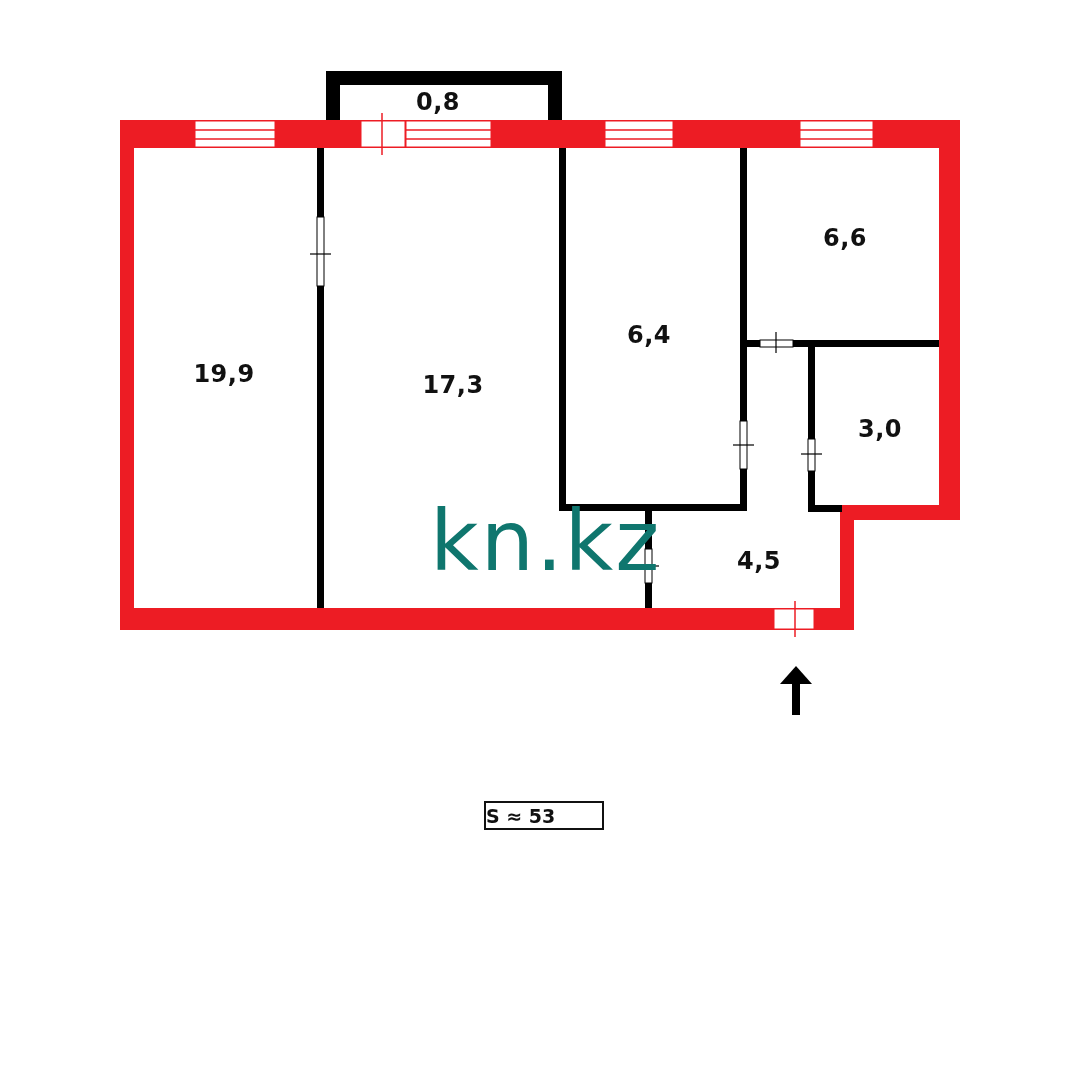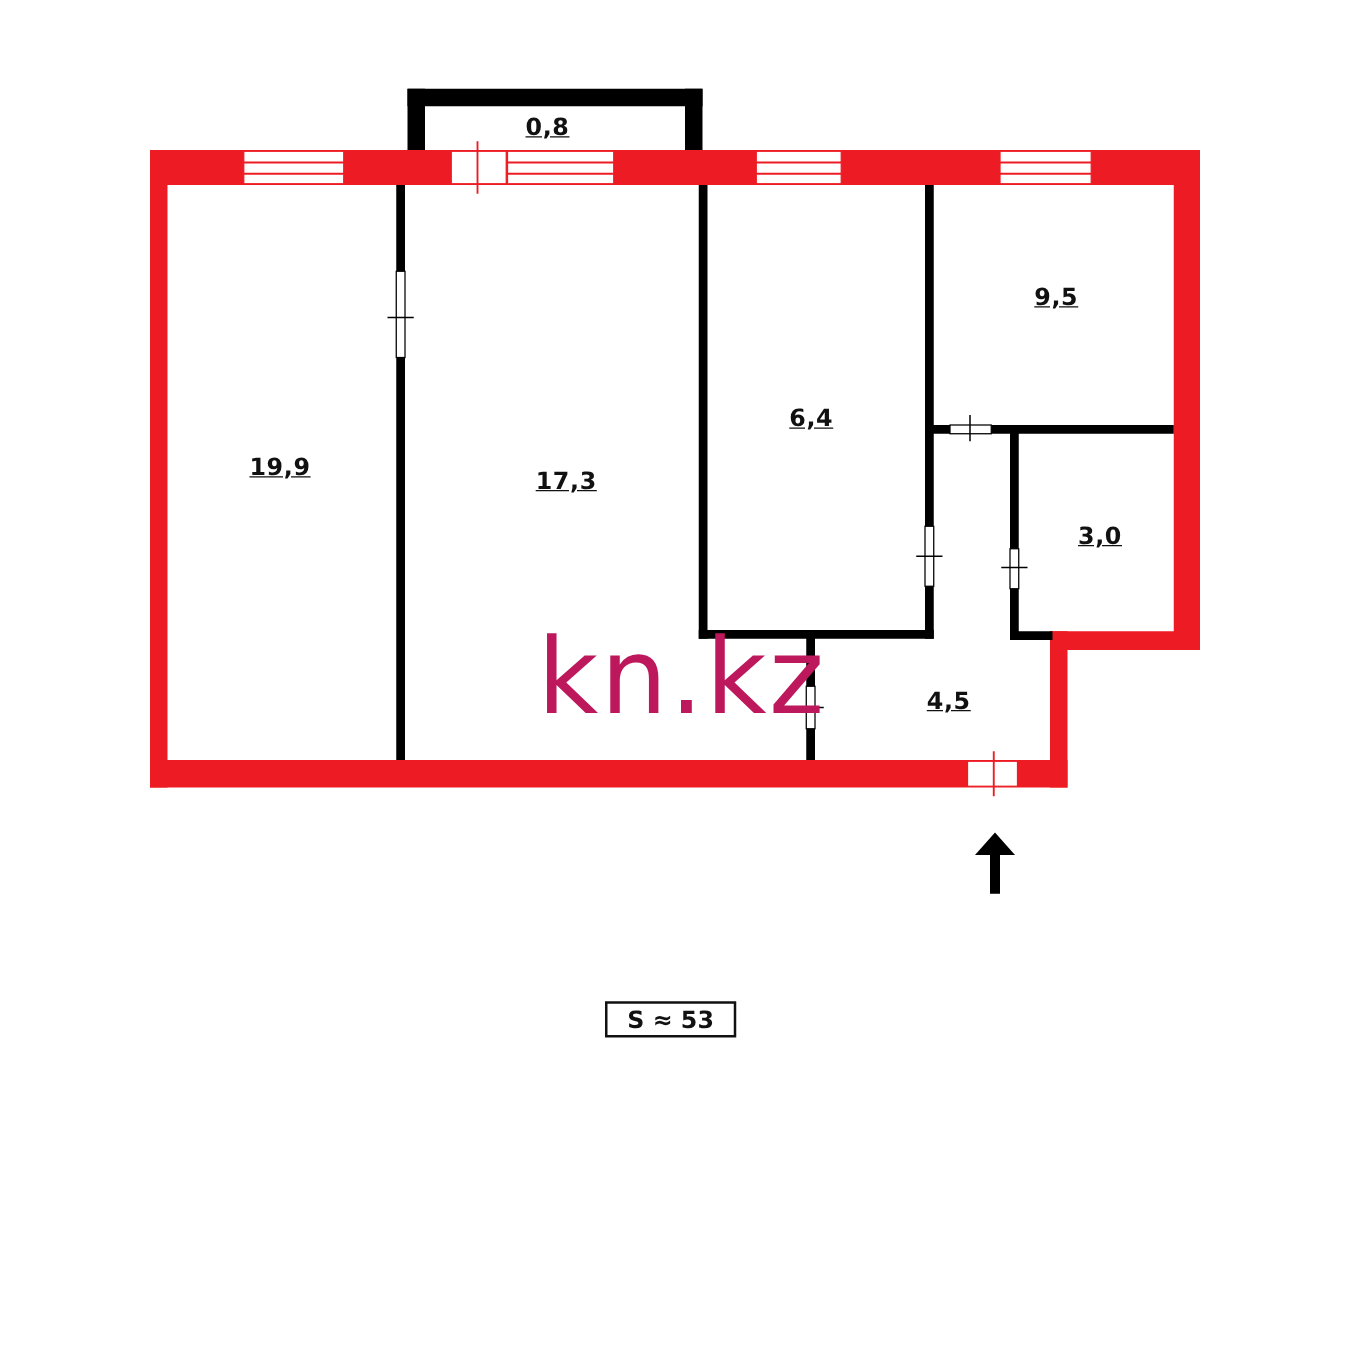--- a/index.html
+++ b/index.html
@@ -1,20 +1,20 @@
 <!DOCTYPE html>
 <html><head>
   <meta charset="utf-8">
   <style>
     html, body { margin: 0; padding: 0; background: #ffffff; }
     body { width: 1080px; height: 1080px; position: relative; overflow: hidden; font-family: "DejaVu Sans", sans-serif; }
     #plan { position: absolute; left: 0; top: 0; width: 1080px; height: 1080px; }
-    .room-label { position: absolute; font-family: "DejaVu Sans", sans-serif; font-weight: bold; font-size: 19px; color: #111111; transform: translate(-50%, -50%); white-space: nowrap; letter-spacing: 0.5px; text-decoration: underline; }
-    .watermark { position: absolute; left: 430px; top: 492px; font-family: "DejaVu Sans", sans-serif; font-size: 84px; color: #be185d; letter-spacing: 2px; }
-    .total-box { position: absolute; left: 484px; top: 801px; width: 105px; height: 29px; border: 2px solid #111111; box-sizing: border-box; display: flex; align-items: center; justify-content: center; font-family: "DejaVu Sans", sans-serif; font-weight: bold; font-size: 19px; color: #111111; }
+    .room-label { position: absolute; font-family: "DejaVu Sans", sans-serif; font-weight: bold; font-size: 24px; color: #111111; transform: translate(-50%, -50%); white-space: nowrap; letter-spacing: 0.5px; }
+    .watermark { position: absolute; left: 430px; top: 492px; font-family: "DejaVu Sans", sans-serif; font-size: 84px; color: #0f766e; letter-spacing: 2px; }
+    .total-box { position: absolute; left: 484px; top: 801px; width: 120px; height: 29px; border: 2px solid #111111; box-sizing: border-box; display: flex; align-items: center; font-family: "DejaVu Sans", sans-serif; font-weight: bold; font-size: 19px; color: #111111; }
   </style>
 </head>
 <body>
 
 <svg id="plan" viewBox="0 0 1080 1080" xmlns="http://www.w3.org/2000/svg">
 
   <g>
     <rect x="326" y="71" width="236" height="14" fill="#000"></rect>
     <rect x="326" y="71" width="14" height="52" fill="#000"></rect>
     <rect x="548" y="71" width="14" height="52" fill="#000"></rect>
@@ -95,20 +95,20 @@
     <polygon points="796,666 780,684 812,684" fill="#000"></polygon>
     <rect x="792" y="683" width="8" height="32" fill="#000"></rect>
   </g>
 </svg>
 
 <div class="watermark">kn.kz</div>
 
 <div class="room-label" style="left:224px; top:374px;">19,9</div>
 <div class="room-label" style="left:453px; top:385px;">17,3</div>
 <div class="room-label" style="left:649px; top:335px;">6,4</div>
-<div class="room-label" style="left:845px; top:238px;">9,5</div>
+<div class="room-label" style="left:845px; top:238px;">6,6</div>
 <div class="room-label" style="left:880px; top:429px;">3,0</div>
 <div class="room-label" style="left:759px; top:561px;text-align:right;">4,5</div>
 <div class="room-label" style="left:438px; top:102px;">0,8</div>
 
 <div class="total-box">
   <span>S ≈ 53</span>
 </div>
 
 </body></html>

